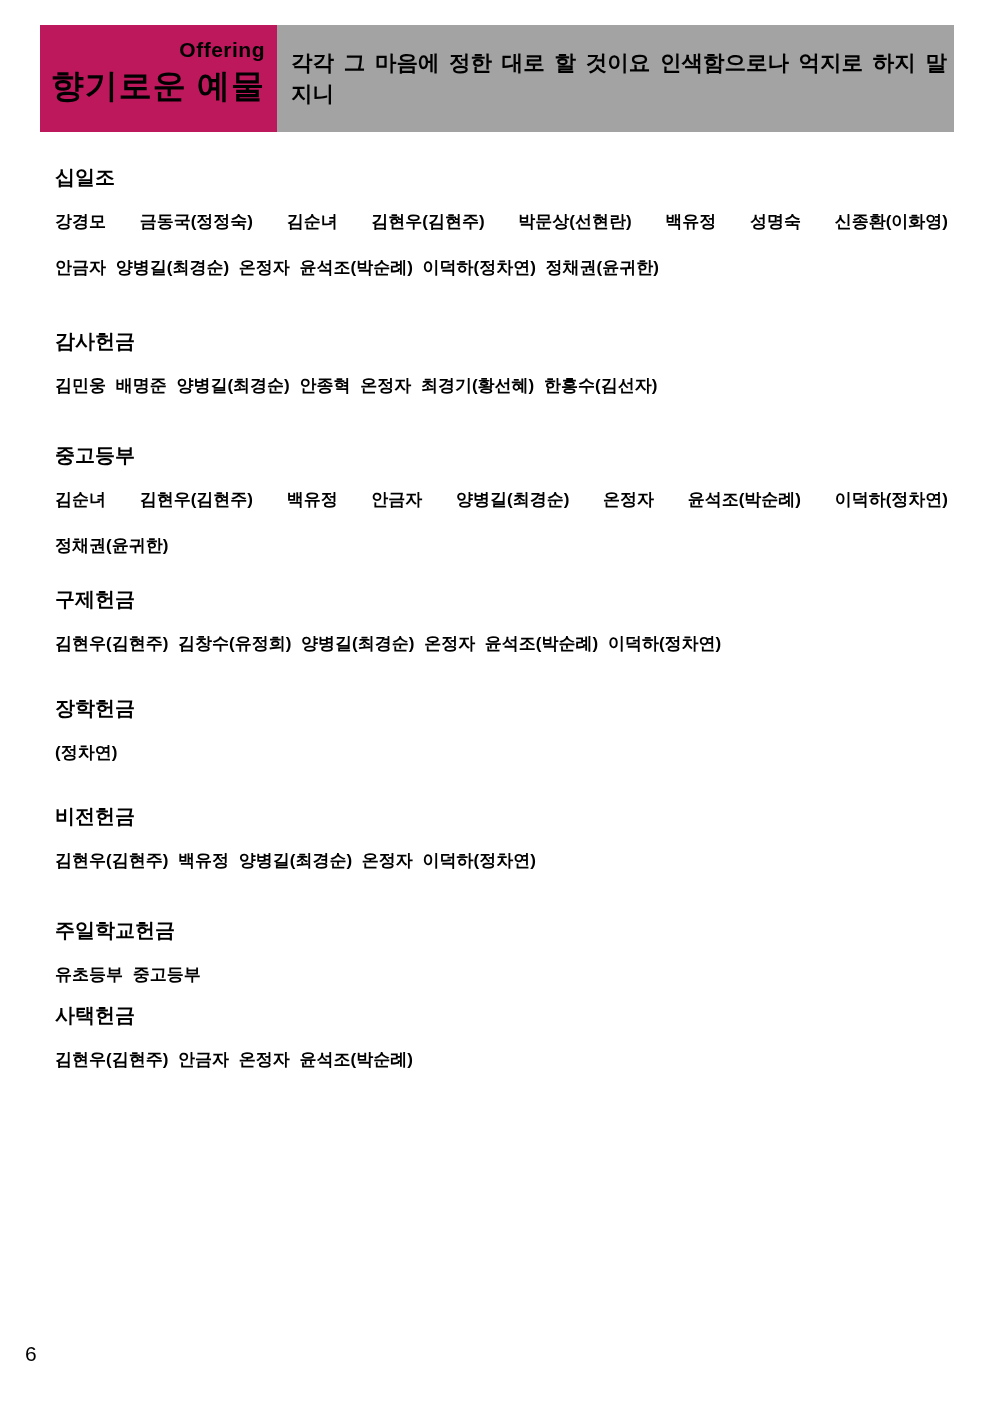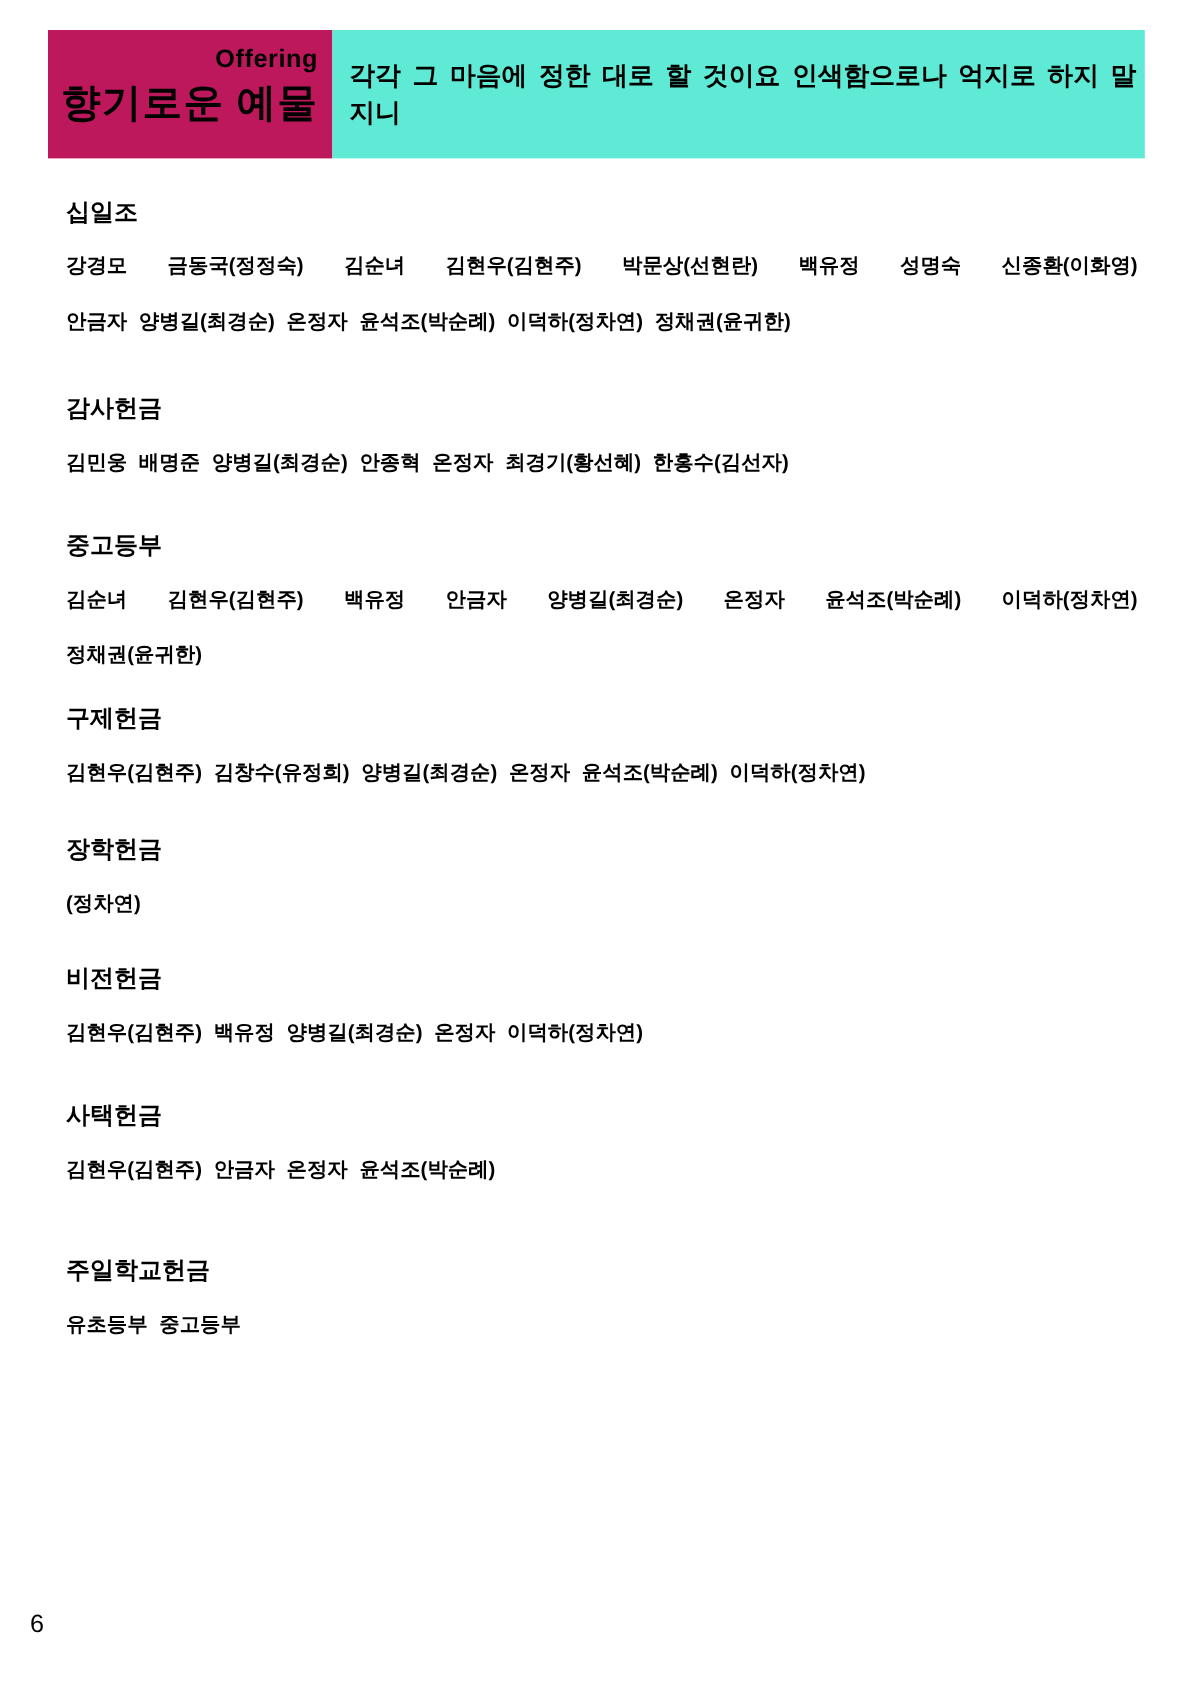--- a/index.html
+++ b/index.html
@@ -10,21 +10,21 @@
   }
   
   .header{position:absolute;left:40px;top:25px;width:914px;height:107px;display:flex}
   .header-left{
     width:237px;background:#be185d;box-sizing:border-box;
     padding:11px 12px 0 0;text-align:right;flex:none;
   }
   .eyebrow{font-size:21px;font-weight:bold;line-height:27px;letter-spacing:.5px}
   .page-title{font-size:33px;font-weight:bold;line-height:46px;letter-spacing:1px;white-space:nowrap}
   .header-right{
-    flex:1;background:#5eead4;box-sizing:border-box;
+    flex:1;background:#a3a3a3;box-sizing:border-box;
     display:flex;flex-direction:column;justify-content:center;
     padding:0 7px 0 14px;
   }
   .verse-line{font-size:21.5px;font-weight:bold;line-height:31px}
   .verse-line.l1{text-align:justify;text-align-last:justify;word-spacing:2px}
   .verse-line.l2{text-align:right;word-spacing:6px}
   
   .content{position:absolute;left:55px;top:160px;width:893px}
   .section h2{font-size:20px;line-height:34px;margin:0;font-weight:bold}
   .section .lines{margin-top:5px}
@@ -93,29 +93,29 @@
     </div>
   </div>
 
   <div class="section" id="s5">
     <h2>비전헌금</h2>
     <div class="lines">
       <div class="nline">김현우(김현주) 백유정 양병길(최경순) 온정자 이덕하(정차연)</div>
     </div>
   </div>
 
+  <div class="section" id="s7">
+    <h2>주일학교헌금</h2>
+    <div class="lines">
+      <div class="nline">유초등부 중고등부</div>
+    </div>
+  </div>
+
   <div class="section" id="s6">
     <h2>사택헌금</h2>
     <div class="lines">
       <div class="nline">김현우(김현주) 안금자 온정자 윤석조(박순례)</div>
-    </div>
-  </div>
-
-  <div class="section" id="s7">
-    <h2>주일학교헌금</h2>
-    <div class="lines">
-      <div class="nline">유초등부 중고등부</div>
     </div>
   </div>
 
 </div>
 
 <div class="pagenum">6</div>
 
 </body></html>

